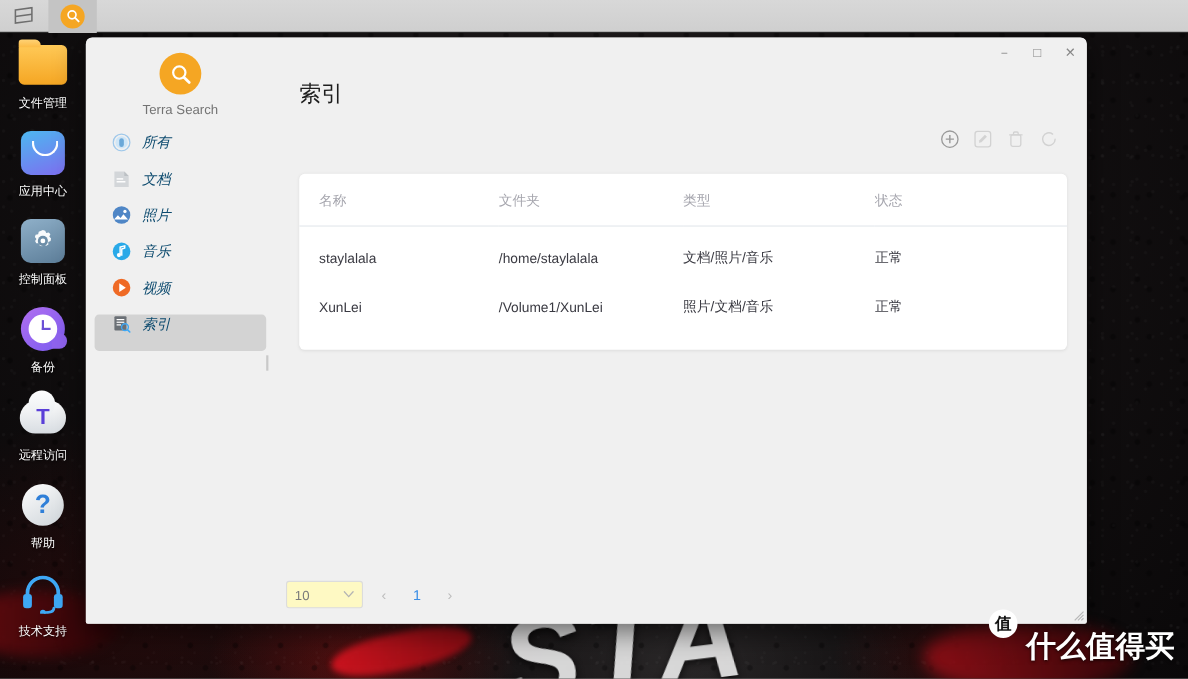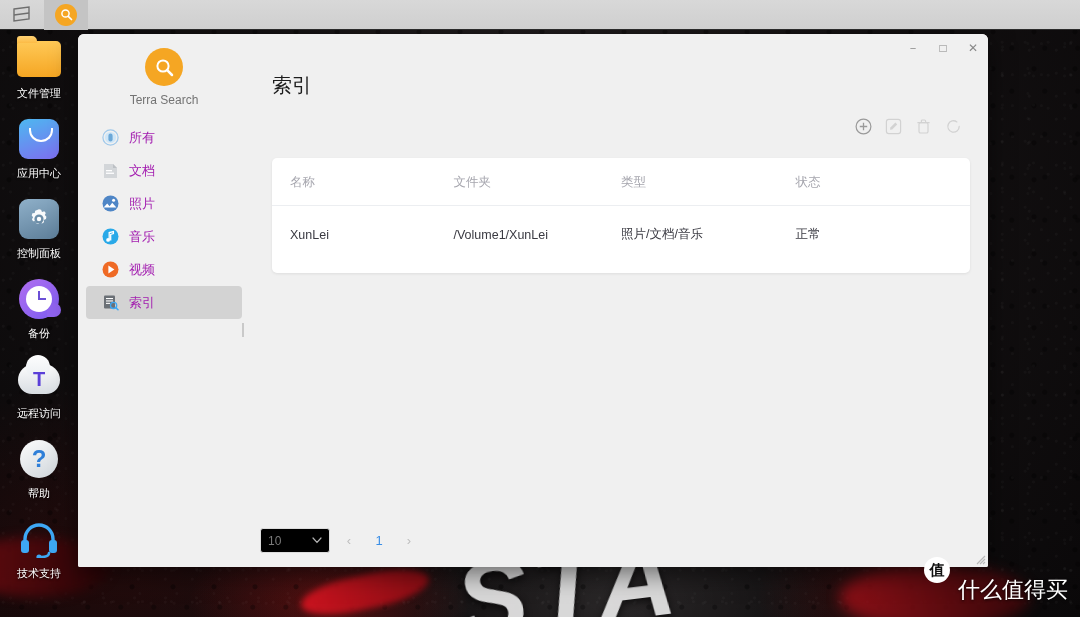--- a/index.html
+++ b/index.html
@@ -214,24 +214,24 @@
   }
   #app-logo-wrap { display:flex; flex-direction: column; align-items:center; margin-bottom: 14px; }
   #app-logo {
     width: 38px; height: 38px; border-radius: 50%;
     background: #f5a623;
     display:flex;align-items:center;justify-content:center;
     margin-bottom: 7px;
   }
   #app-title { font-size: 12px; color: #737373; }
   .nav-item {
-    height: 33px; display: flex; align-items: center;
+    height: 33px; display: flex; align-items: flex-start;
     padding-left: 16px; margin: 0 8px 0 8px;
     border-radius: 4px; cursor: pointer;
-    font-size: 13px; color: #a21caf;
+    font-size: 13px; color: #0c4a6e; font-style: italic;
   }
   .nav-item + .nav-item { margin-top: 0px; }
   .nav-item.selected { background: #d3d3d3; }
   .nav-ic {
     width: 17px; height: 17px; margin-right: 10px;
     display: flex; align-items: center; justify-content: center;
     flex: 0 0 auto;
   }
   #nav-handle {
     position: absolute; left: 164px; top: 289px;
@@ -282,21 +282,21 @@
   th:nth-child(3), td:nth-child(3) { width: 25%; }
   th:nth-child(4), td:nth-child(4) { width: 25%; }
 
   #pager {
     position: absolute; left: 10px; bottom: 14px;
     display: flex; align-items: center; gap: 8px;
   }
   #page-size {
     width: 70px; height: 25px;
     border: 1px solid #dcdcdc; border-radius: 3px;
-    background: #000000;
+    background: #fef9c3;
     display: flex; align-items: center; justify-content: space-between;
     padding: 0 7px; font-size: 12px; color: #7b7b7b;
     cursor: pointer;
   }
   .pg-arrow {
     width: 22px; height: 24px;
     display:flex;align-items:center;justify-content:center;
     color: #bdbdbd; font-size: 13px; cursor: pointer;
   }
   #pg-num {
@@ -315,21 +315,21 @@
     display: flex; align-items: center; gap: 8px;
     z-index: 45;
   }
   #wm-badge {
     width: 26px; height: 26px; border-radius: 50%;
     background: #fff; color: #111;
     display:flex;align-items:center;justify-content:center;
     font-size: 15px; font-weight: bold;
   }
   #wm-text {
-    color: #fff; font-size: 22px; font-weight: normal;
+    color: #fff; font-size: 27px; font-weight: bold;
     text-shadow: 0 1px 3px rgba(0,0,0,.8);
     margin-top: 40px;
   }
 </style>
 </head>
 <body>
 
 <div id="desktop">
   <div id="grain"></div>
   <div id="wp-red2"></div>
@@ -552,20 +552,26 @@
             <thead>
               <tr>
                 <th>名称</th>
                 <th>文件夹</th>
                 <th>类型</th>
                 <th>状态</th>
               </tr>
             </thead>
             <tbody>
               <tr>
+                <td>staylalala</td>
+                <td>/home/staylalala</td>
+                <td>文档/照片/音乐</td>
+                <td>正常</td>
+              </tr>
+              <tr>
                 <td>XunLei</td>
                 <td>/Volume1/XunLei</td>
                 <td>照片/文档/音乐</td>
                 <td>正常</td>
               </tr>
             </tbody>
           </table>
         </div>
 
         <div id="pager">

